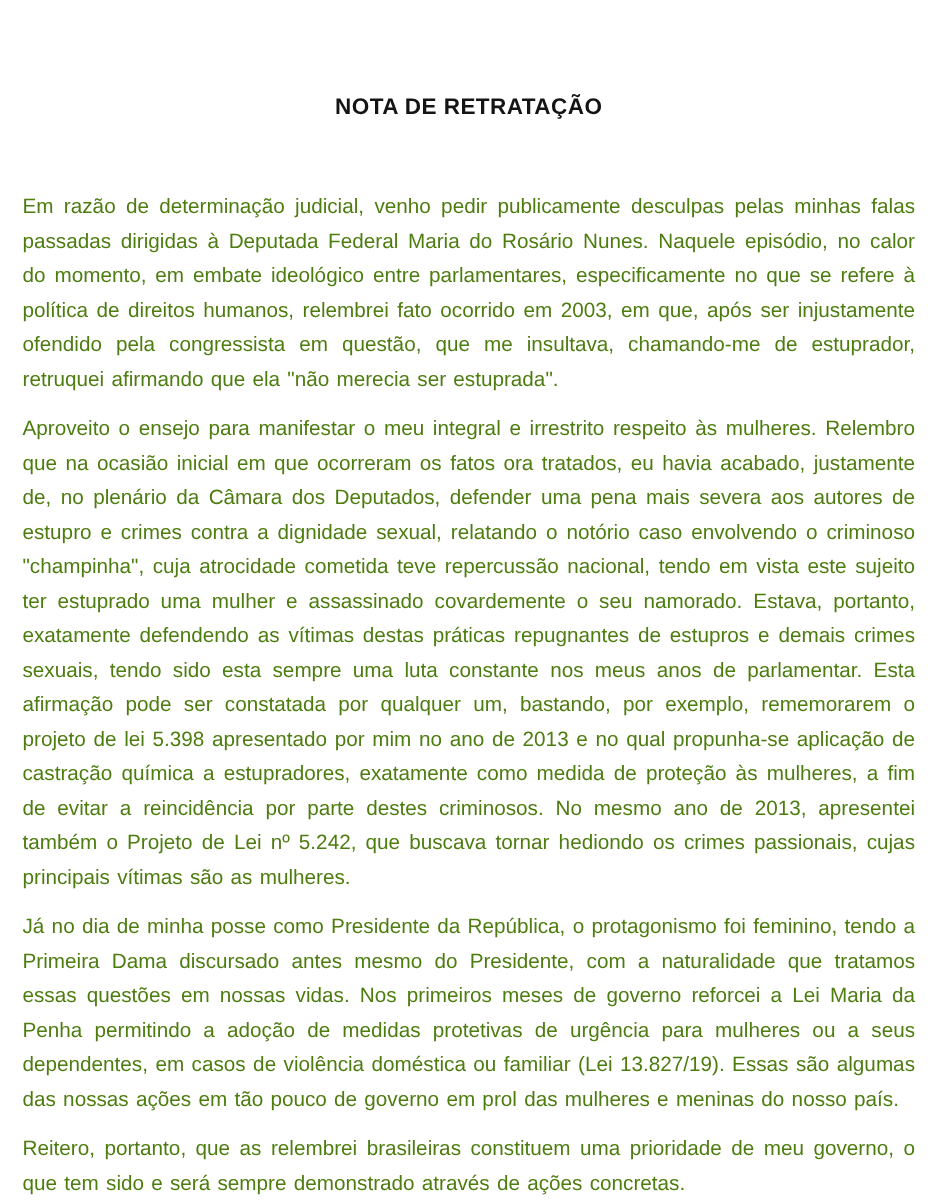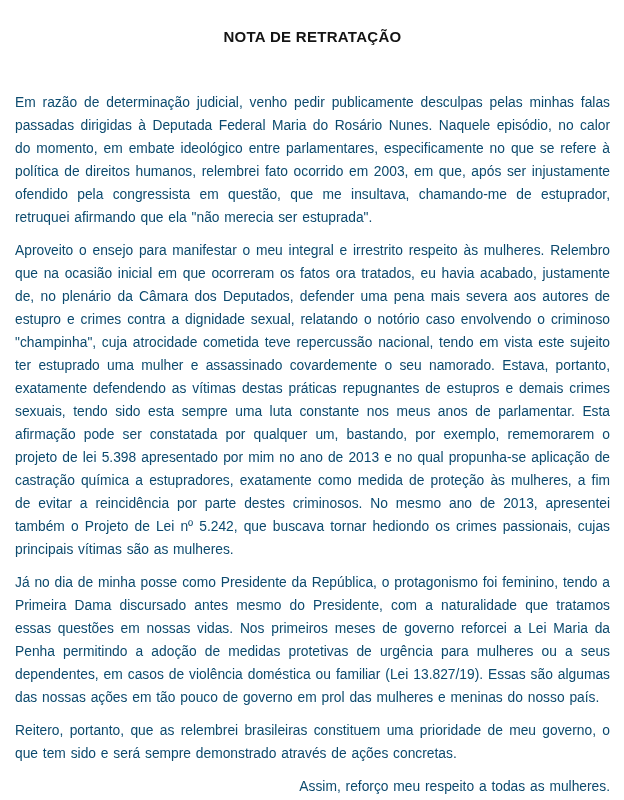--- a/index.html
+++ b/index.html
@@ -13,35 +13,36 @@
     overflow: hidden;
     font-family: "Liberation Sans", sans-serif;
     color: #1b1b1b;
   }
   .page {
     box-sizing: border-box;
     width: 624px;
     height: 688px;
     padding: 20px 14px 0 15px;
     background: #ffffff;
+    margin-top: 35px;
   }
   .doc-title {
     font-size: 15px;
     font-weight: 700;
     text-align: center;
     color: #141414;
     letter-spacing: 0.3px;
     margin: 8px 0 45px 0;
     line-height: 18px;
   }
   .doc-paragraph {
     font-size: 13.8px;
     line-height: 23px;
     text-align: justify;
-    color: #0c4a6e;
+    color: #4d7c0f;
     margin: 0 0 10px 0;
     word-spacing: 1px;
   }
   .doc-paragraph.short {
     text-align: right;
   }
 </style>
 </head>
 <body>
 

